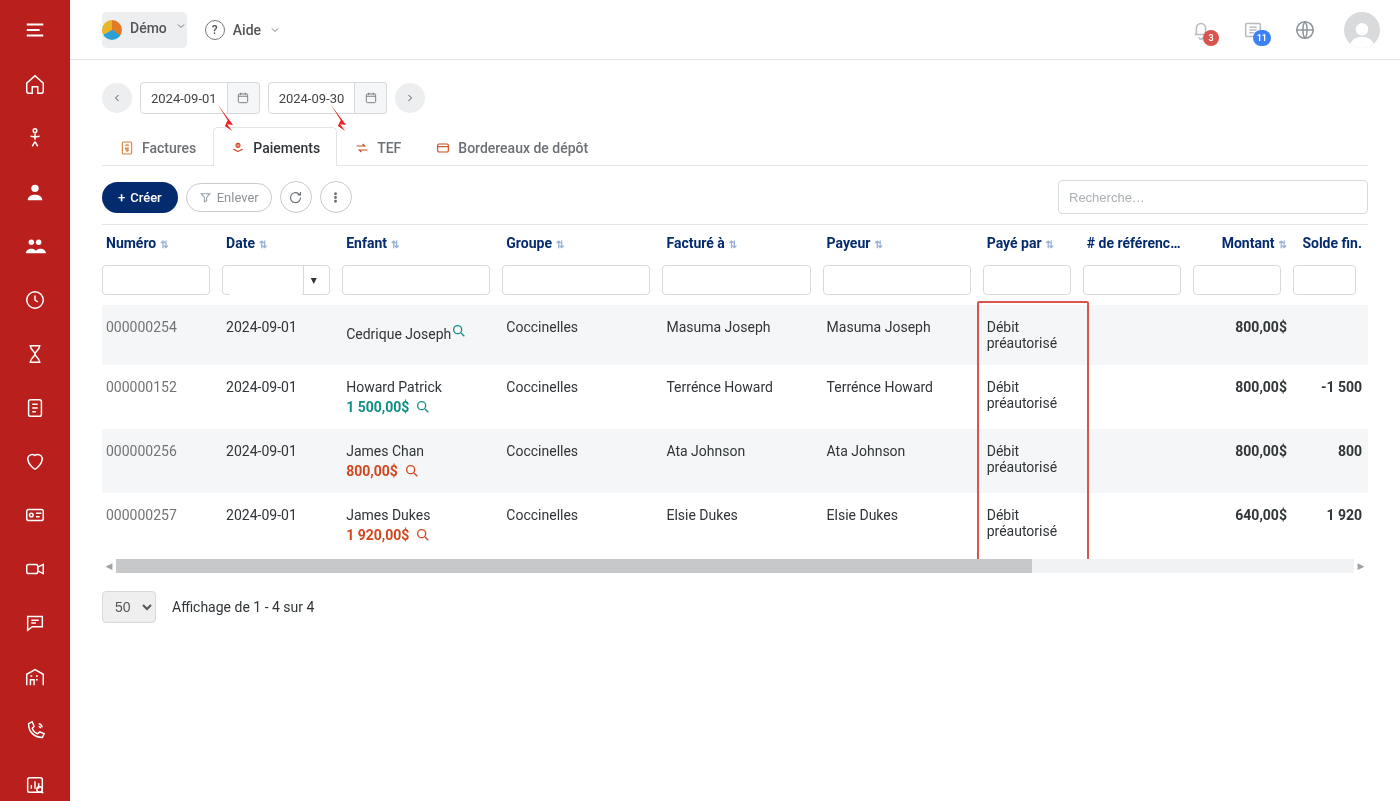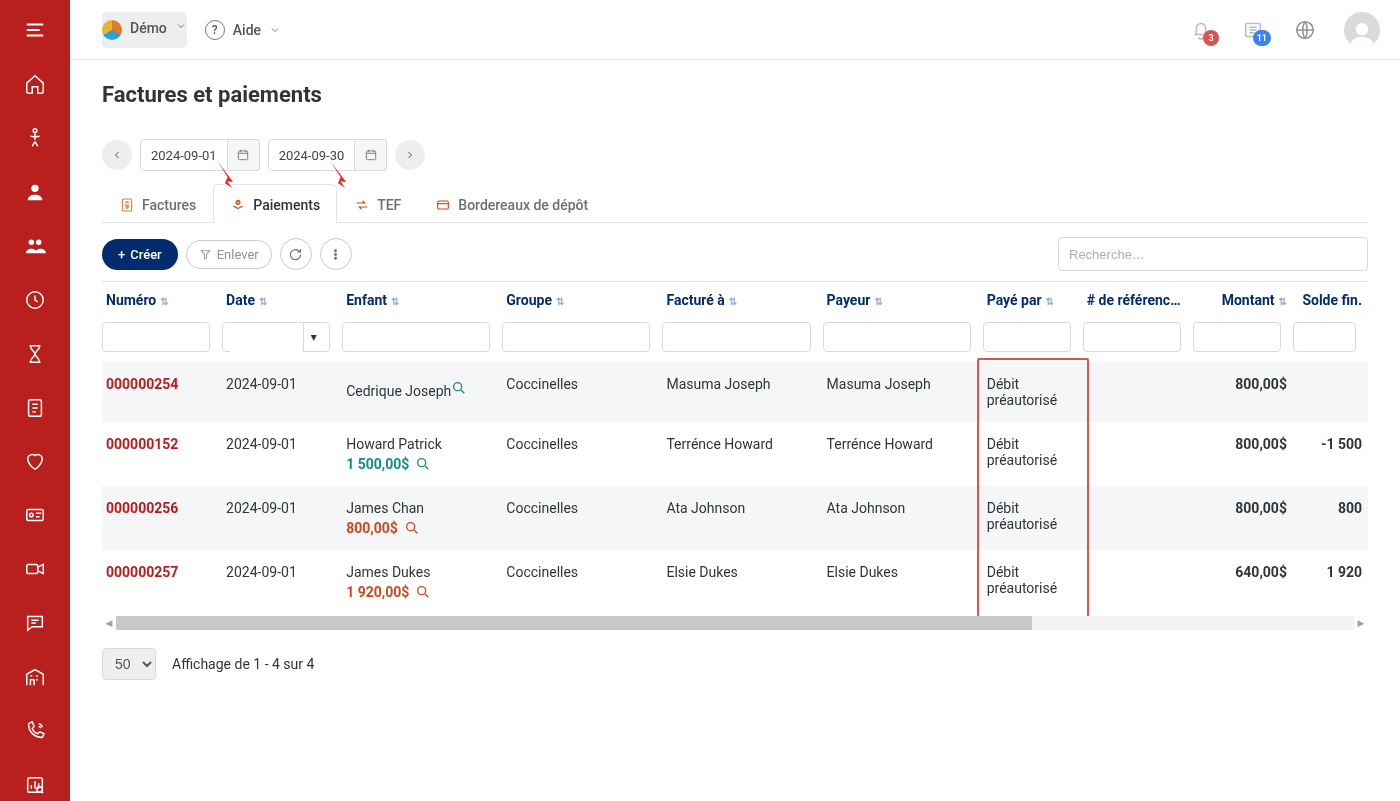--- a/index.html
+++ b/index.html
@@ -77,21 +77,21 @@
 .htable th { text-align:left; padding:10px 8px 8px 4px; color:#042b6e; font-weight:700; font-size:14px; white-space:nowrap; overflow:hidden; text-overflow:ellipsis;}
 .htable th .sort { color:#97b0d6; font-size:10px; margin-left:4px;}
 .htable td { padding:14px 8px 14px 4px; vertical-align:top; font-size:14px; color:#303538;}
 .htable tr.filters td { padding:6px 4px 10px 0; }
 .htable tr.filters input, .htable tr.filters .sel { width: calc(100% - 8px); height:30px; border:1px solid #d7dadd; border-radius:4px; padding:0 6px; font-size:12px;}
 .sel { display:flex; }
 .sel .inbox { flex:1;}
 .sel .dd { width:20px; border-left:1px solid #d7dadd; display:flex; align-items:center; justify-content:center;}
 tbody tr.row:nth-child(odd){ background:#f5f6f8; }
 tbody tr.row:nth-child(even){ background:#fff; }
-.htable td.link { color:#b91c1c;font-weight:bold; }
+.htable td.link { color:#737373; }
 .htable td.amount, .htable th.amount { text-align:right; padding-right:6px; font-weight:700;}
 .sub-amt { font-weight:700; margin-top:4px; display:inline-flex; gap:6px;}
 .sub-amt .mag { width:16px; height:16px; stroke:#0f8f84; fill:none; stroke-width:2;}
 .sub-amt.green { color:#0f8f84;}
 .sub-amt.red { color:#d0471e;}
 .sub-amt.red .mag { stroke:#d0471e;}
 .sub-amt.teal .mag { stroke:#0f8f84;}
 
 
 .col-highlight { position:absolute; border:2px solid #d9534f; pointer-events:none; border-radius:2px;}
@@ -248,21 +248,20 @@
         <div class="avatar">
           <svg viewBox="0 0 24 24">
               <circle cx="12" cy="9" r="5"></circle>
               <path d="M2 24c0-6 5-9 10-9s10 3 10 9z"></path>
             </svg>
         </div>
       </div>
     </div>
 
     <div class="content">
-      <div class="page-title">Factures et paiements</div>
 
       <div class="daterow">
         <div class="circle-btn">
             <svg viewBox="0 0 24 24">
               <path d="M15 6l-6 6 6 6"></path>
             </svg>
           </div>
         <div class="dategroup">
           <div class="date-field">2024-09-01</div>
           <div class="date-addon">

